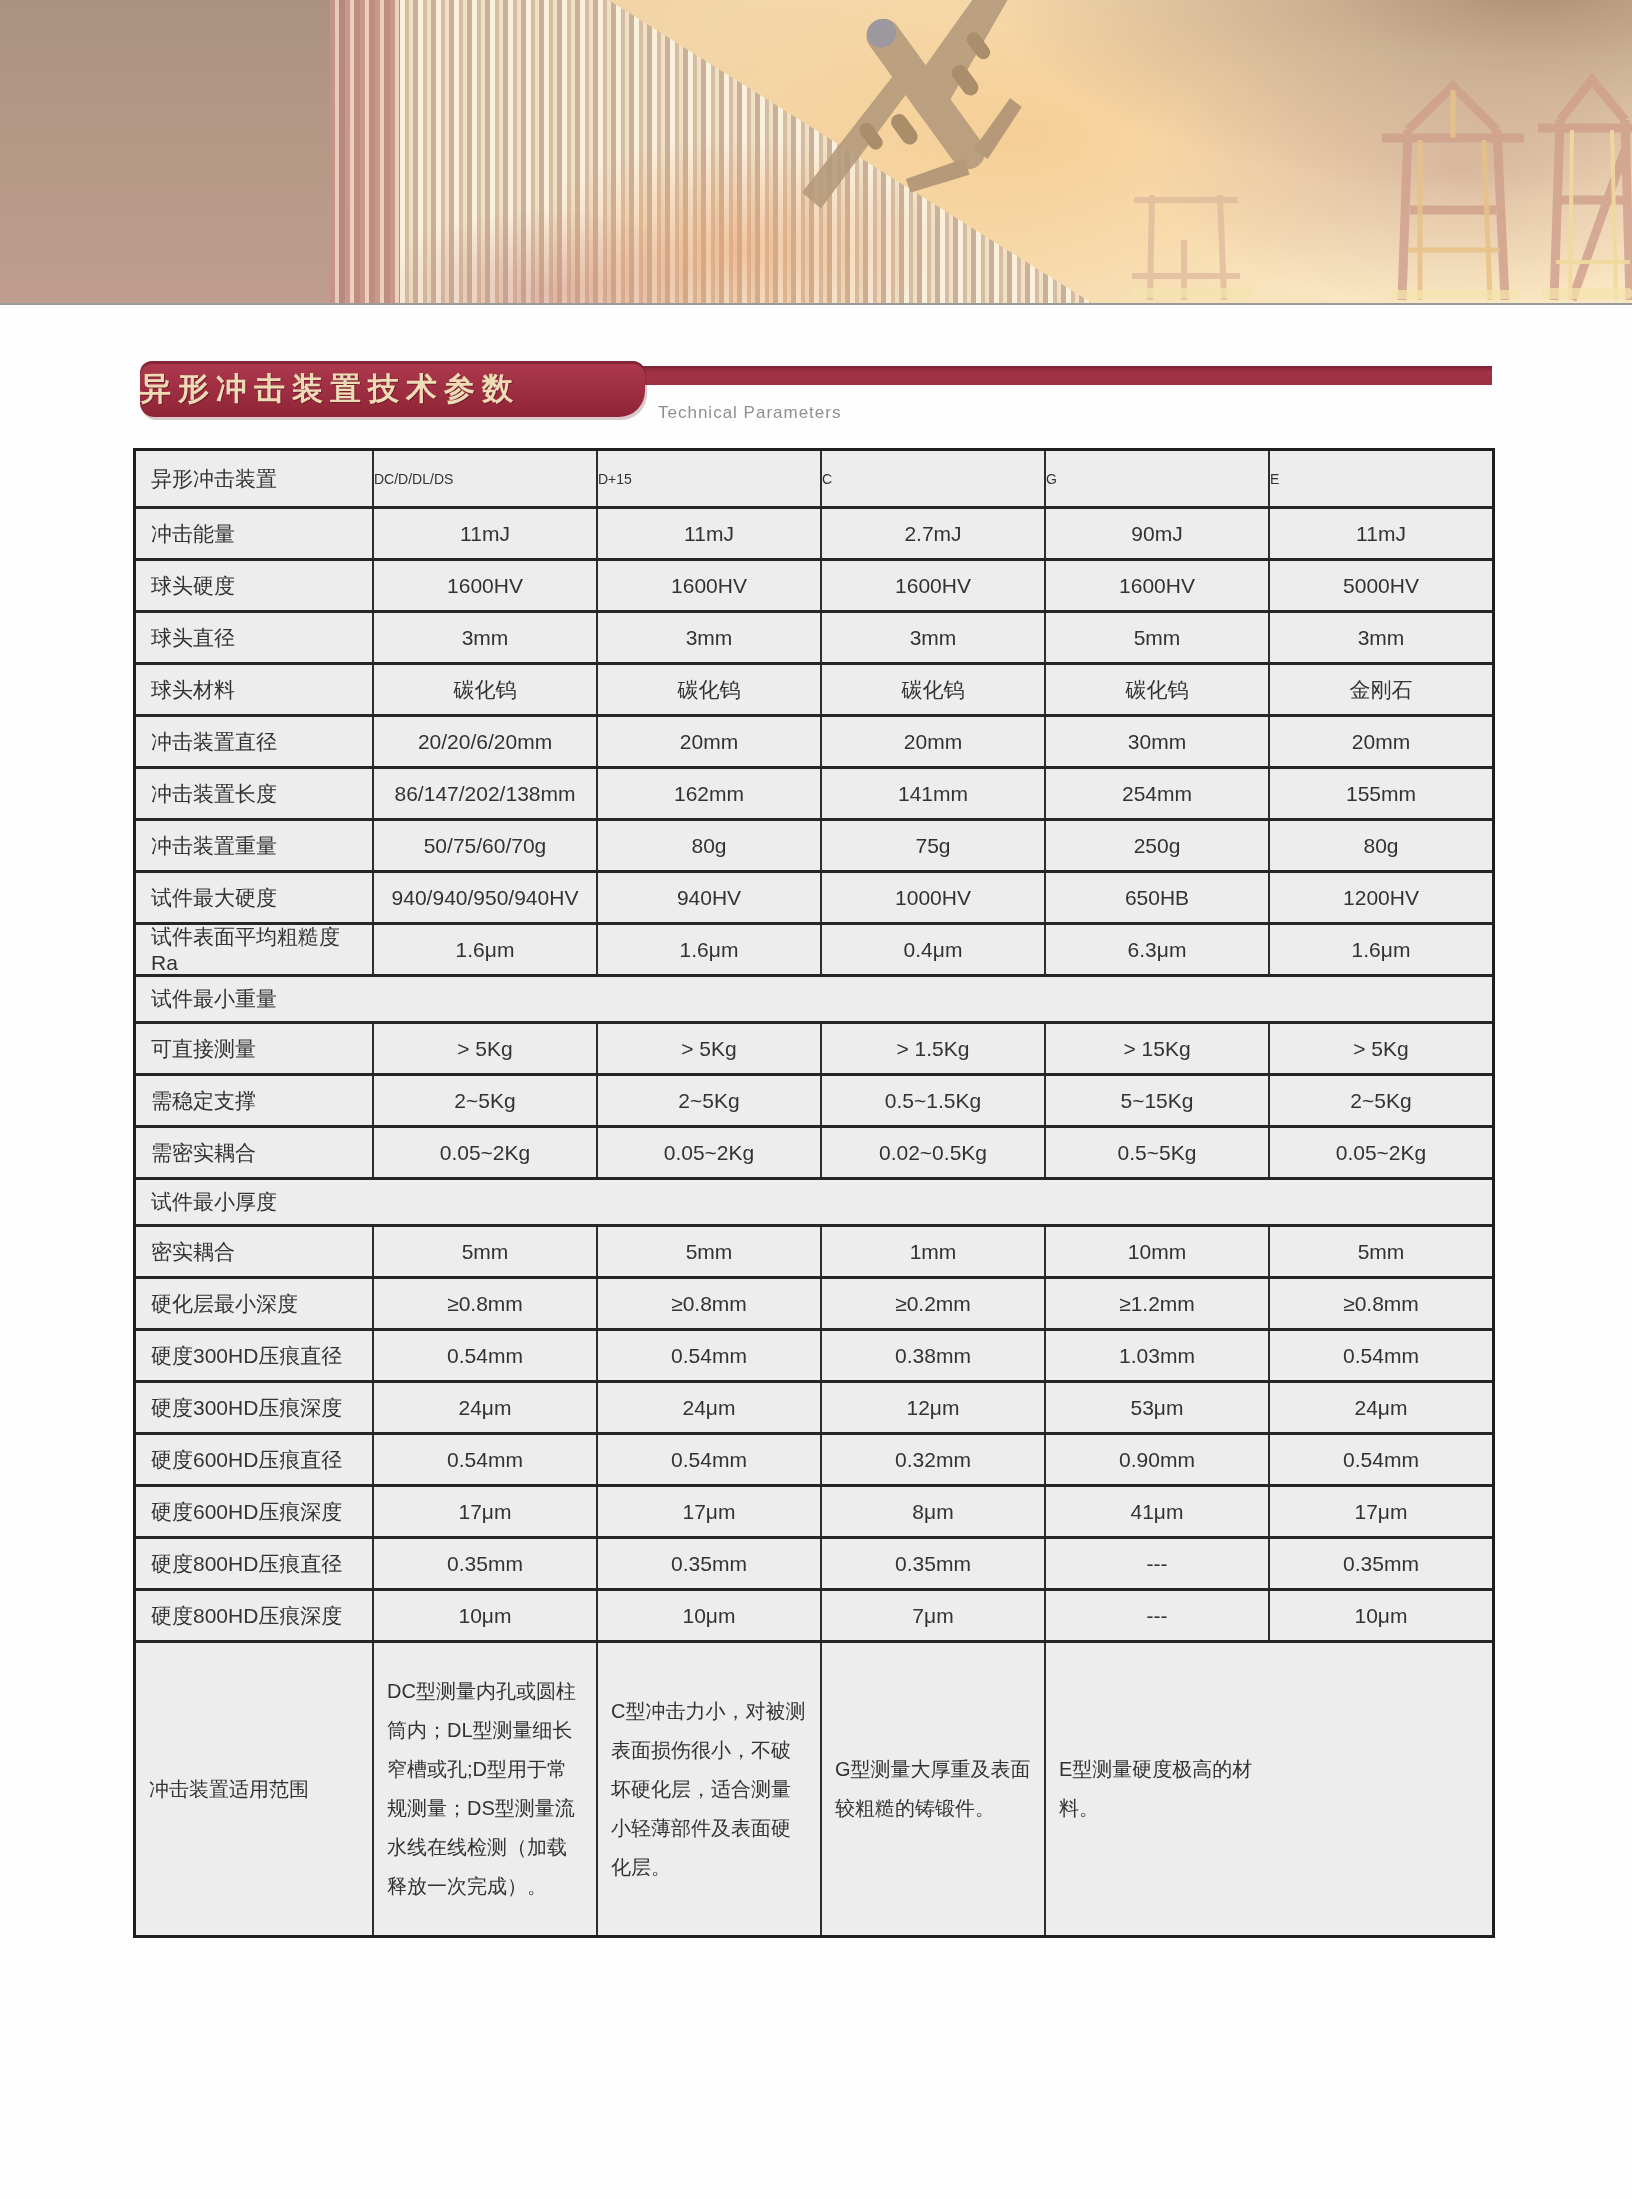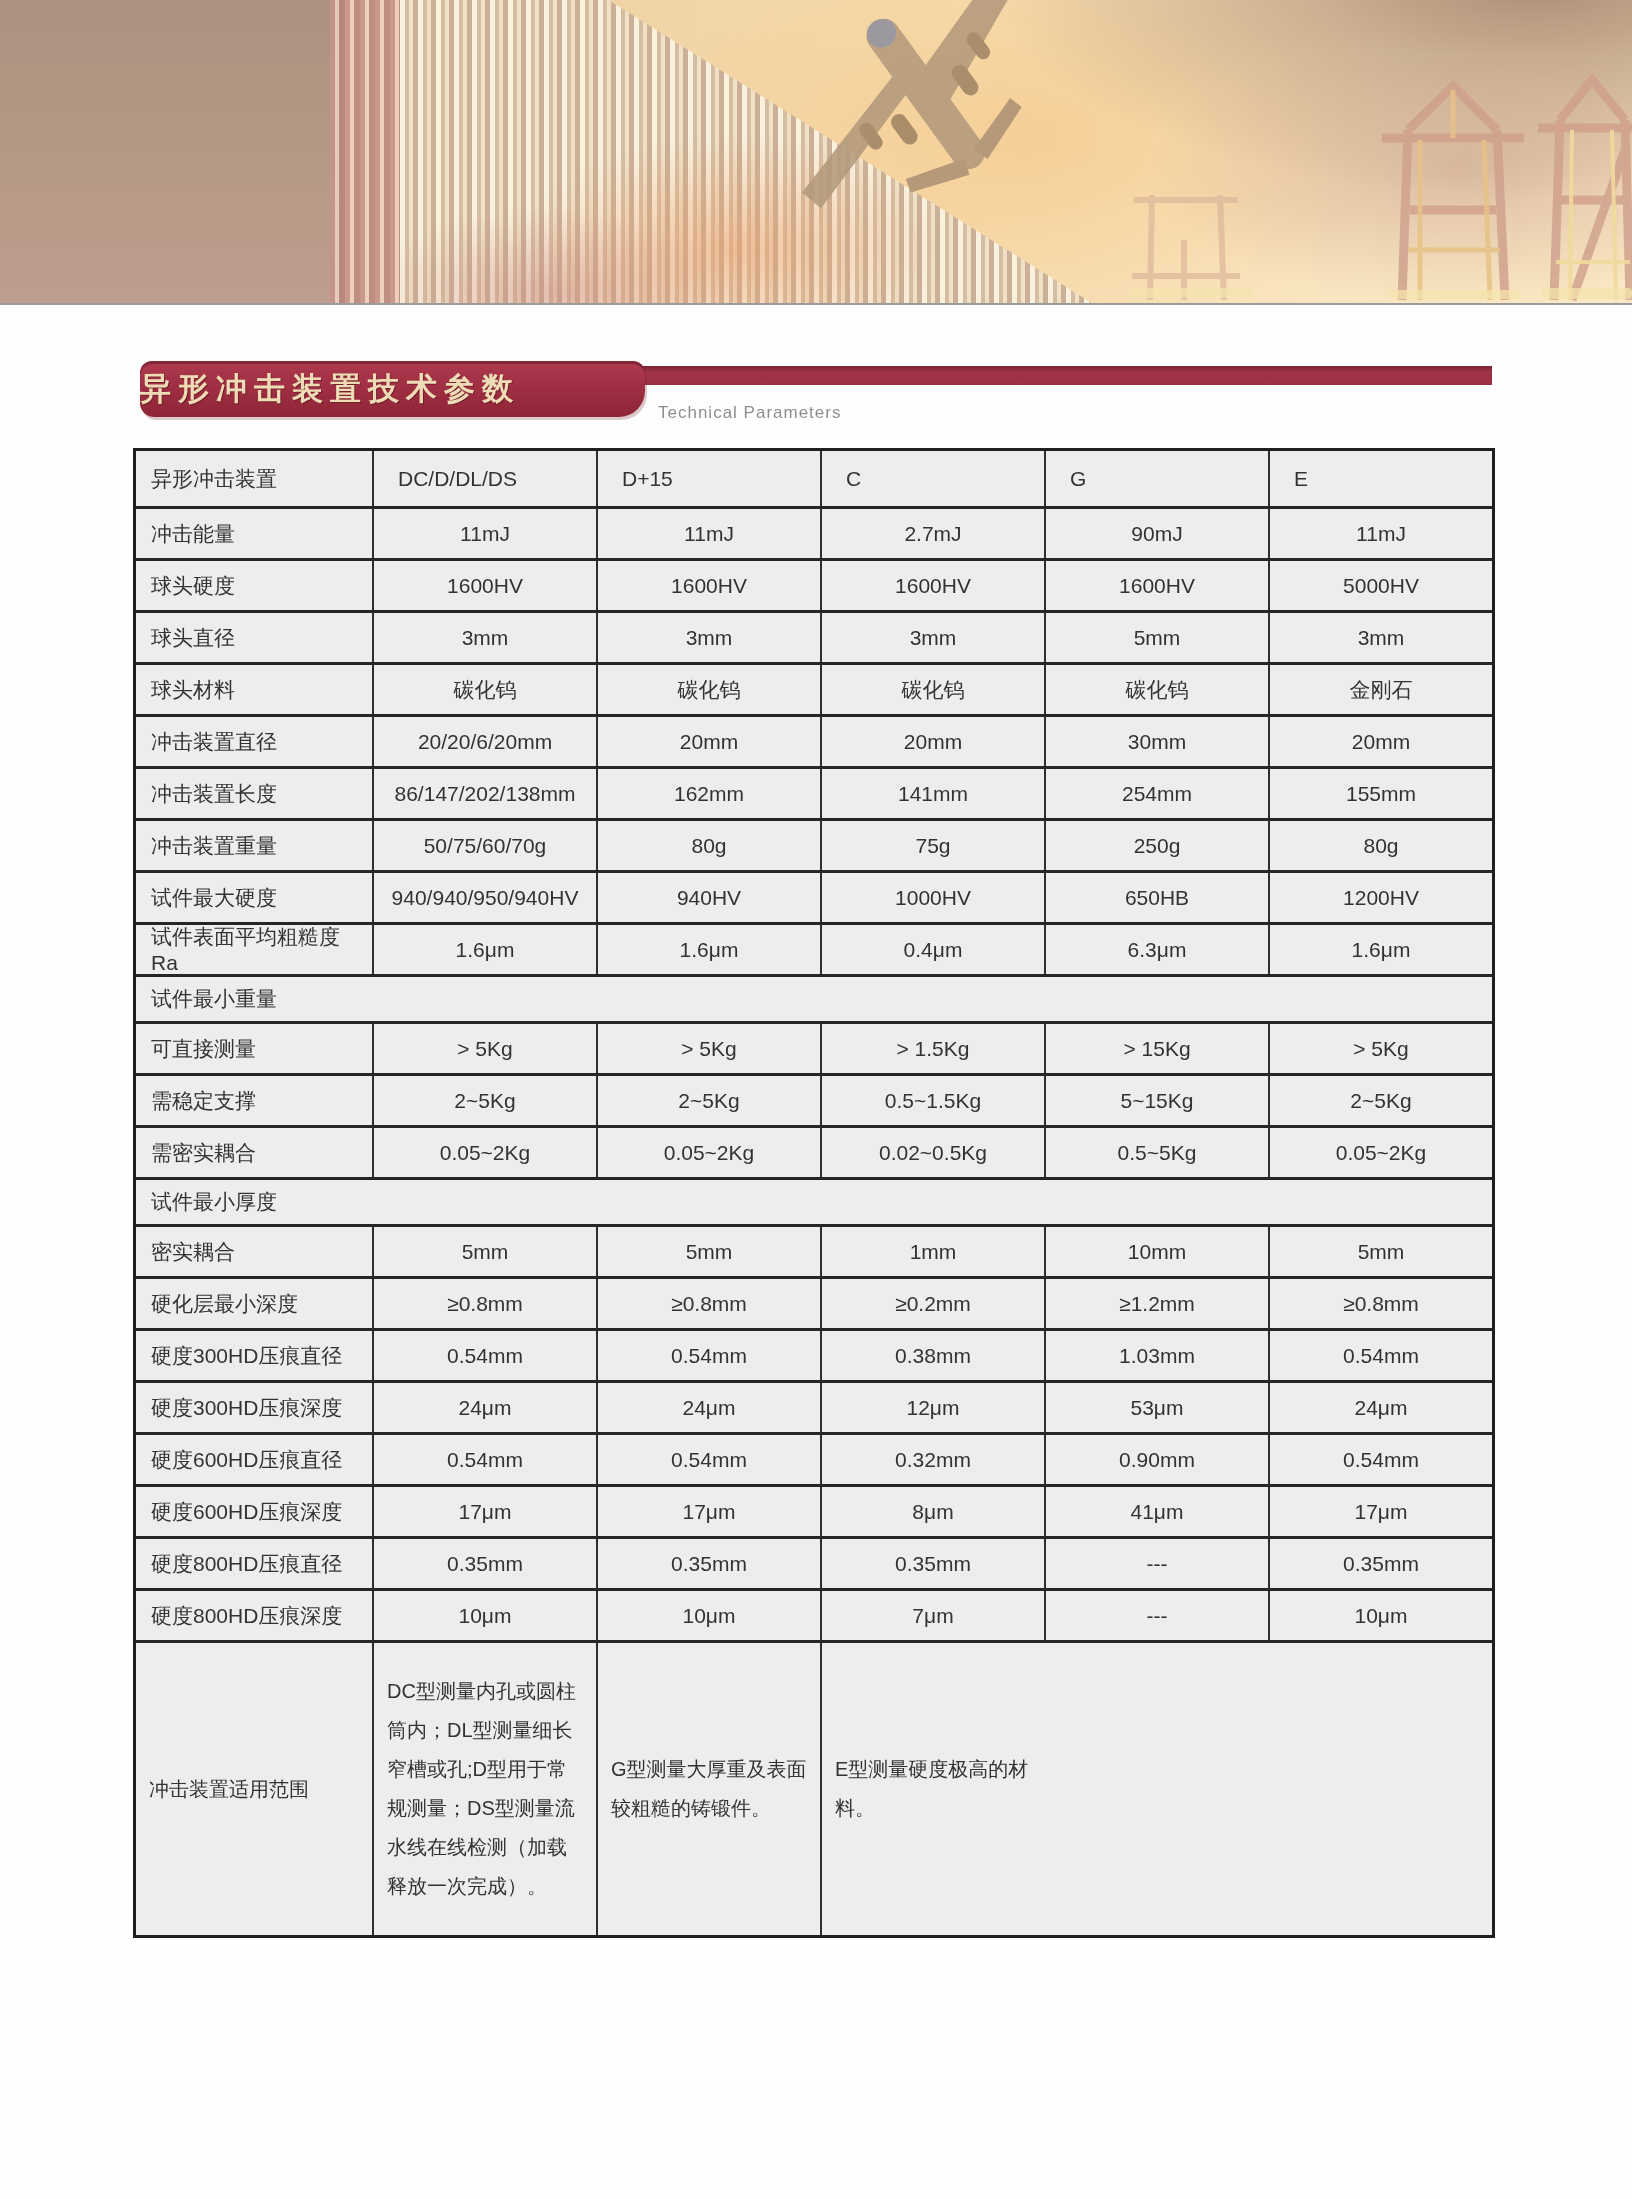--- a/index.html
+++ b/index.html
@@ -76,21 +76,21 @@
   .trow.data{height:52px;}
   .trow.section{height:47px;grid-template-columns:1356px;}
   .trow.apply{min-height:292px;}
   .tcell{
     display:flex;align-items:center;justify-content:center;
     background:#ededed;font-size:21px;color:#333;overflow:hidden;
     border-left:2px solid #2e2e2e;
   }
   .tcell.first{border-left:none;}
   .label-cell,.section-label{justify-content:flex-end;padding-left:15px;padding-right:8px;text-align:left;line-height:1.2;}
-  .header-cell{font-size:21px;padding-left:24px;}
+  .header-cell{font-size:14px;}
   .apply .tcell{font-size:20px;padding:12px 13px;}
   .apply .value-cell{justify-content:flex-start;text-align:left;}
   .apply .celltext{line-height:1.95;}
   .celltext{width:100%;}
   .value-cell .celltext{text-align:center;}
   .apply .value-cell .celltext{text-align:left;}
   .label-cell .celltext,.section-label .celltext{text-align:left;}
 </style>
 </head>
 <body>
@@ -598,20 +598,23 @@
         </div>
       </div>
       <div class="trow apply">
         <div class="tcell label-cell first">
           <div class="celltext">冲击装置适用范围</div>
         </div>
         <div class="tcell value-cell">
           <div class="celltext">DC型测量内孔或圆柱筒内；DL型测量细长窄槽或孔;D型用于常规测量；DS型测量流水线在线检测（加载释放一次完成）。</div>
         </div>
         <div class="tcell value-cell">
+          <div class="celltext">C型冲击力小，对被测表面损伤很小，不破坏硬化层，适合测量小轻薄部件及表面硬化层。</div>
+        </div>
+        <div class="tcell value-cell">
           <div class="celltext">G型测量大厚重及表面较粗糙的铸锻件。</div>
         </div>
         <div class="tcell value-cell">
           <div class="celltext">E型测量硬度极高的材料。</div>
         </div>
       </div>
     </div>
 
 </div>
 

